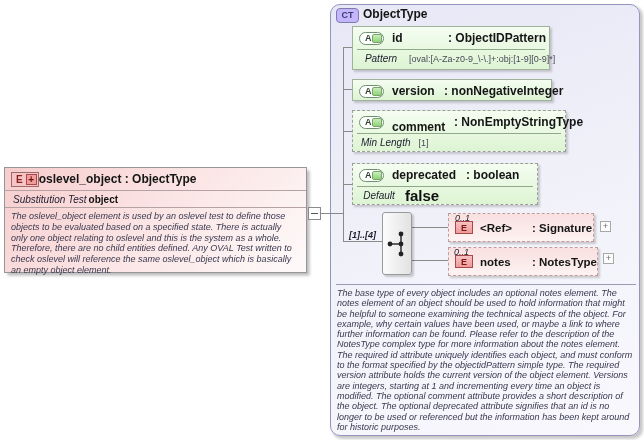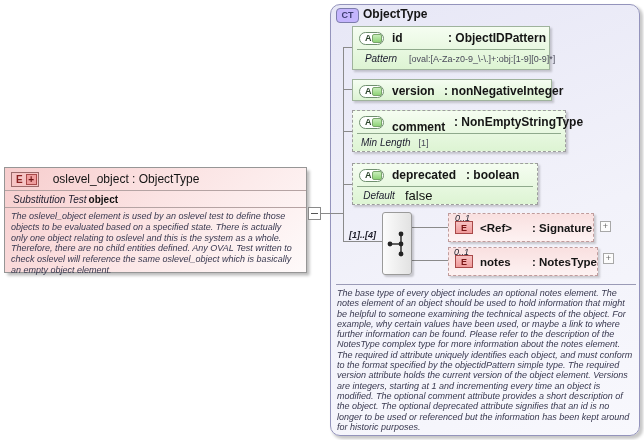--- a/index.html
+++ b/index.html
@@ -13,21 +13,21 @@
 
   
   .elem-box{
     left:4px;top:167px;width:303px;height:106px;
     border:1px solid #969696;
     background:linear-gradient(135deg,#f7cdcd 0%,#fbe3e3 45%,#fefafa 100%);
     box-shadow:2.5px 2.5px 3px rgba(0,0,0,0.28);
     box-sizing:border-box;
   }
   .elem-title-row{display:flex;align-items:center;height:22px;padding:0 6px;border-bottom:1px solid #b5a3a3;}
-  .elem-title{font-size:12px;font-weight:normal;color:#151515;margin-left:14px;white-space:nowrap;}
+  .elem-title{font-size:12px;font-weight:bold;color:#151515;margin-left:0;white-space:nowrap;}
   .eplus-badge{display:flex;align-items:center;height:15px;border:1px solid #9c6a6a;background:#f6c4c4;padding:0 1px;box-sizing:border-box;}
   .eplus-badge .e-letter{font-size:10px;font-weight:bold;color:#8b2020;padding:0 3px;}
   .eplus-badge .plus-square{width:11px;height:11px;border:1px solid #a84848;background:#ef9d9d;color:#6d1111;
     font-size:10px;line-height:9px;text-align:center;font-weight:bold;box-sizing:border-box;}
   .subst-row{display:flex;align-items:center;height:16px;padding:0 8px;border-bottom:1px solid #b5a3a3;}
   .facet-label{font-style:italic;font-size:10px;color:#1c1c2e;text-align:center;}
   .subst-row .facet-label{min-width:62px;}
   .subst-value{font-size:10px;font-weight:bold;color:#101010;margin-left:2px;}
   .elem-doc{padding:3px 6px;font-size:9px;font-style:italic;line-height:10.8px;color:#38384f;}
 
@@ -56,21 +56,21 @@
   }
   .attr-required{border:1px solid #9fb39c;}
   .attr-optional{border:1px dashed #9d9d9d;}
   .attr-title-row{display:flex;align-items:center;height:22px;padding:0 6px;}
   .attr-name{font-size:12px;font-weight:bold;color:#151515;min-width:56px;}
   .attr-type{font-size:12px;font-weight:bold;color:#151515;white-space:nowrap;}
   .attr-sep{border-top:1px solid #8fa98c;margin:0 4px;}
   .attr-facet-row{display:flex;align-items:center;height:17px;padding:0 8px;}
   .attr-facet-row .facet-label{min-width:40px;margin-right:8px;white-space:nowrap;}
   .facet-value{font-size:9px;color:#4a4a5a;white-space:nowrap;}
-  .facet-value-strong{font-size:13px;font-weight:normal;color:#101010;}
+  .facet-value-strong{font-size:15px;font-weight:bold;color:#101010;}
   .a-badge{display:flex;align-items:center;width:25px;height:13px;border:1px solid #6f8f6f;border-radius:7px;
     background:#ffffff;box-sizing:border-box;margin-right:8px;flex:none;}
   .a-badge-letter{font-size:9px;font-weight:bold;color:#2c442c;padding-left:5px;flex:1;}
   .a-badge-square{width:10px;height:9px;border-radius:2px;margin-right:1px;
     background:linear-gradient(to bottom,#c9eebb,#8fd378);border:1px solid #79a56b;box-sizing:border-box;flex:none;}
 
   
   .compositor{left:382px;top:212px;width:30px;height:63px;border:1px solid #9a9a9a;border-radius:3px;
     background:linear-gradient(to right,#fcfcfc,#e2e2e2);box-shadow:2px 2px 2px rgba(0,0,0,0.18);
     display:flex;align-items:center;justify-content:center;box-sizing:border-box;z-index:2;}

